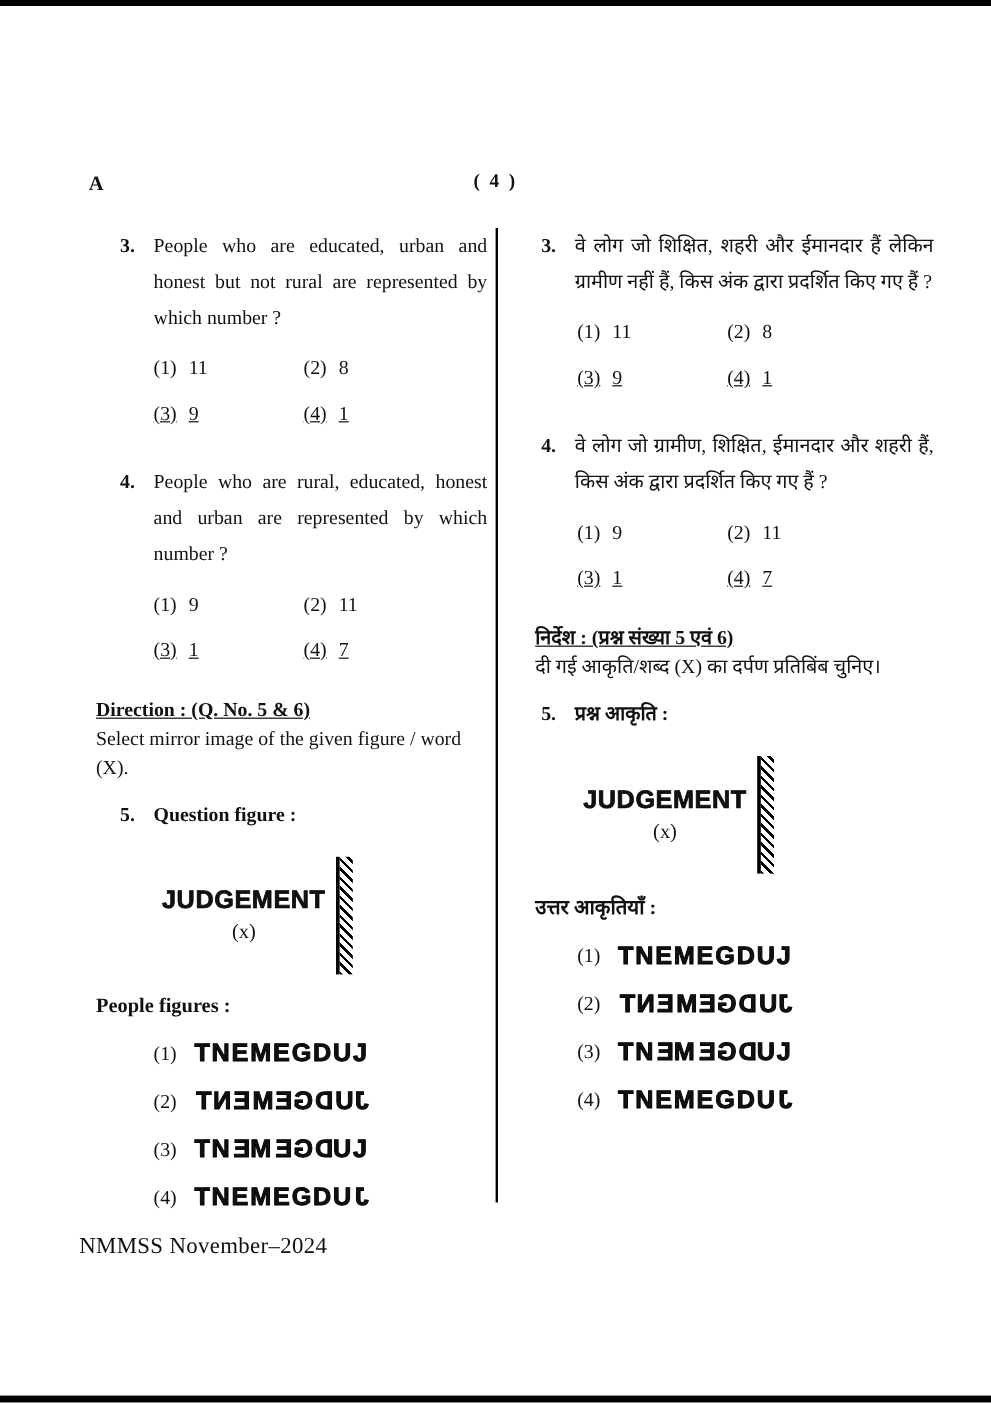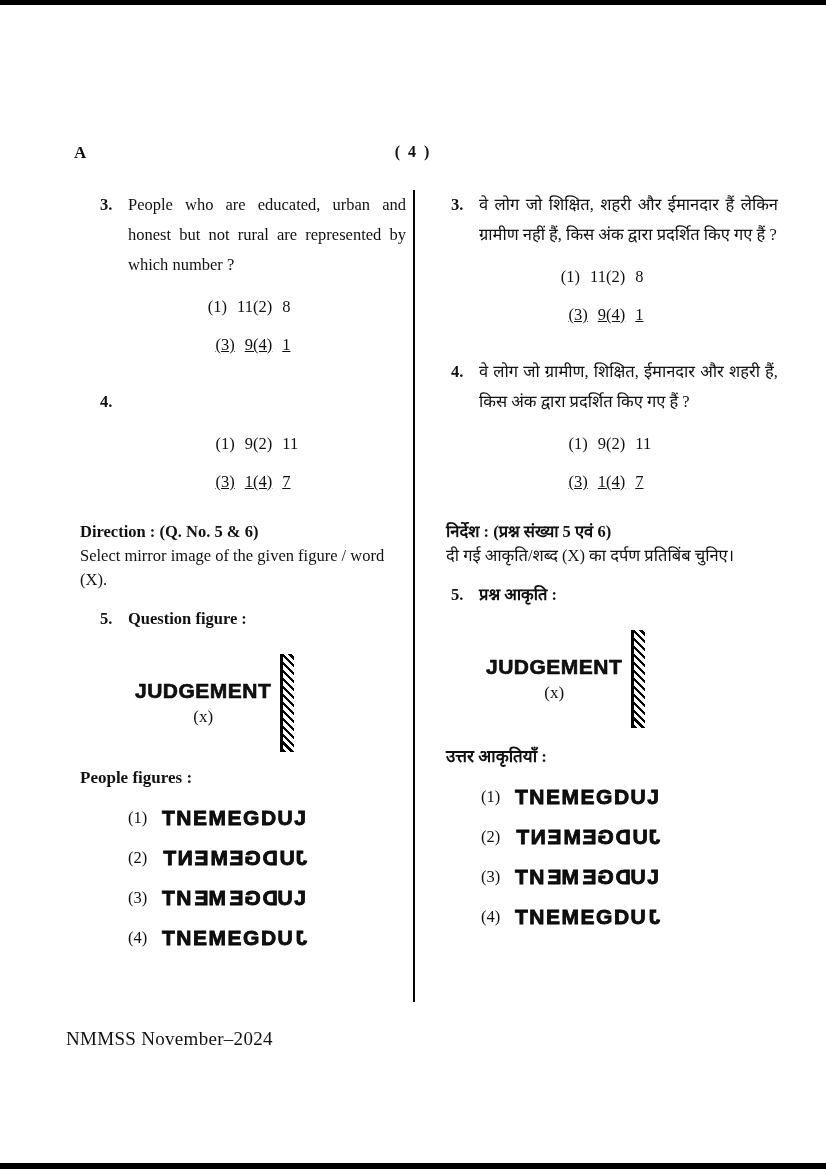--- a/index.html
+++ b/index.html
@@ -18,30 +18,30 @@
   .col{position:absolute;top:190px;font-size:16.5px;}
   .col-left{left:80px;width:326px;}
   .col-right{left:446px;width:332px;}
 
   .q-row{display:flex;line-height:30px;text-align:justify;}
   .q-num{font-weight:bold;flex:0 0 28px;}
   .col-left .q-row{padding-left:20px;}
   .col-right .q-row{padding-left:5px;}
   .q-text{flex:1;}
 
-  .opt-row{display:flex;line-height:24px;margin-top:15px;text-align:right;}
+  .opt-row{display:flex;line-height:24px;margin-top:15px;}
   .col-left .opt-row{padding-left:48px;}
   .col-right .opt-row{padding-left:35px;}
   .opt{flex:0 0 125px;white-space:nowrap;}
   .opt:last-child{flex:0 0 auto;}
   .opt-label{margin-right:10px;}
   .opt-row + .opt-row{margin-top:14px;text-decoration:underline;}
 
   .q4{margin-top:30px;}
-  .direction-title{margin-top:26px;font-weight:bold;line-height:24px;}
+  .direction-title{margin-top:26px;font-weight:bold;line-height:24px;text-decoration:underline;}
   .direction-text{line-height:24px;text-align:left;}
   .q5-row{margin-top:14px;display:flex;font-weight:bold;line-height:26px;}
   .q5-row .q-num{flex:0 0 28px;}
   .col-left .q5-row{padding-left:20px;}
   .col-right .q5-row{padding-left:5px;}
 
   .figure{display:flex;align-items:center;margin-top:22px;}
   .col-left .figure{margin-left:55px;}
   .col-right .figure{margin-left:40px;}
   .figure-word-block{text-align:center;}
@@ -98,20 +98,21 @@
         </span>
         <span class="opt">
           <span class="opt-label">(4)</span><span class="opt-value">1</span>
         </span>
       </div>
     </div>
 
     <div class="question q4">
       <div class="q-row">
         <span class="q-num">4.</span>
+        <span class="q-text">People who are rural, educated, honest and urban are represented by which number ?</span>
       </div>
       <div class="opt-row">
         <span class="opt">
           <span class="opt-label">(1)</span><span class="opt-value">9</span>
         </span>
         <span class="opt">
           <span class="opt-label">(2)</span><span class="opt-value">11</span>
         </span>
       </div>
       <div class="opt-row">

